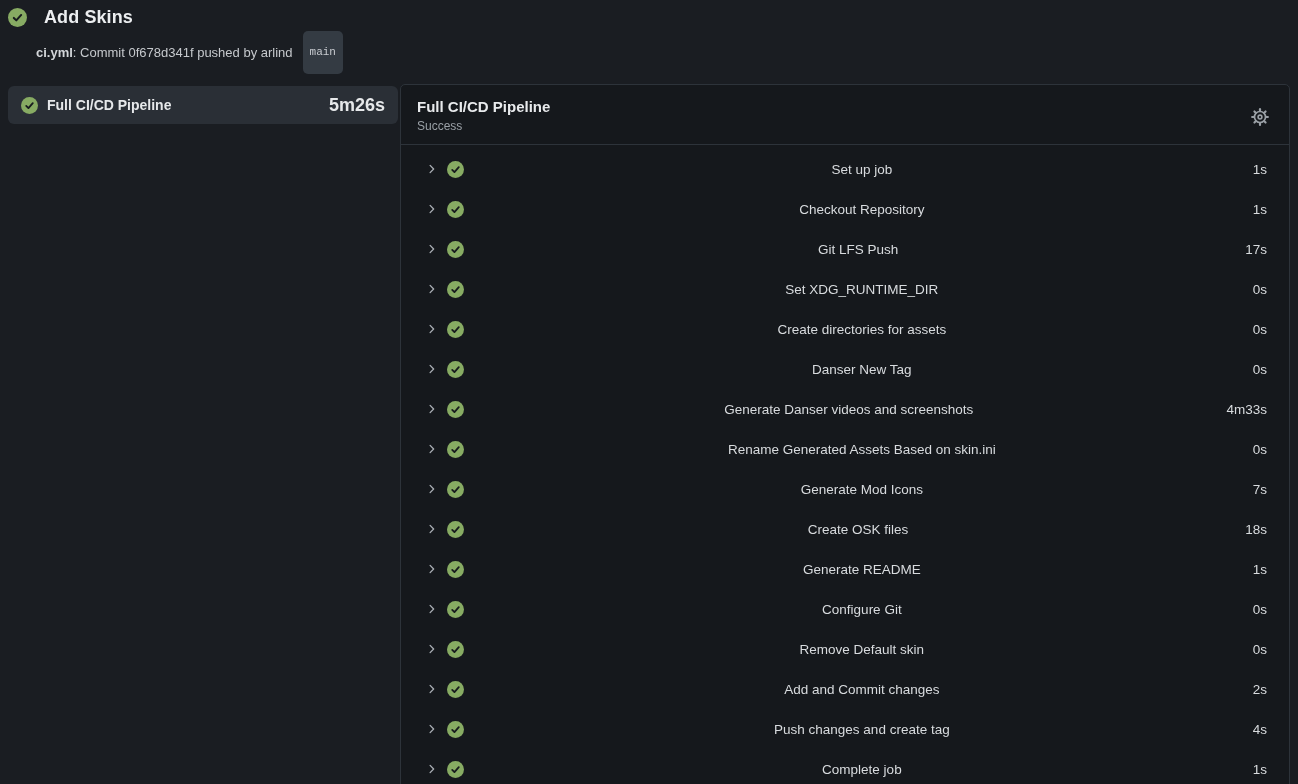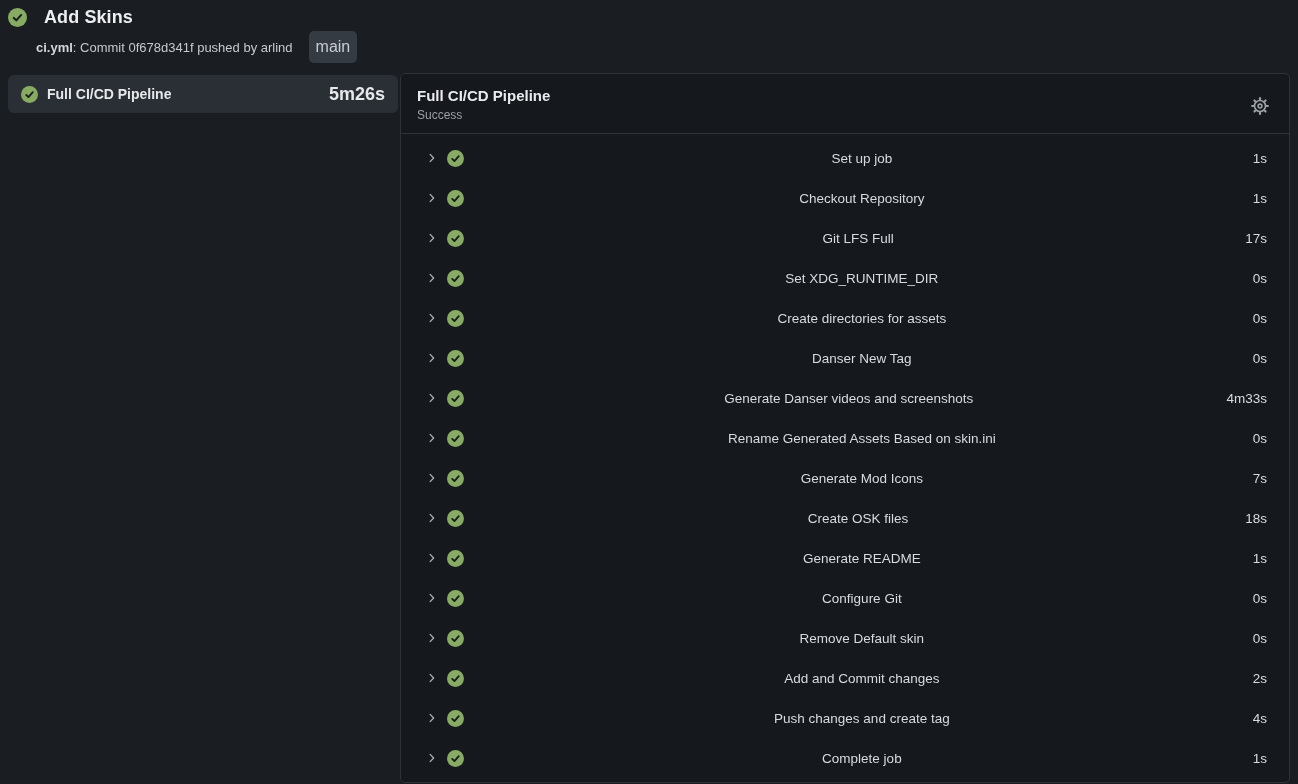--- a/index.html
+++ b/index.html
@@ -11,30 +11,31 @@
     -webkit-font-smoothing: antialiased;
   }
 
   
   .run-header { padding: 7px 8px 0 8px; }
   .header-title-row { display: flex; align-items: center; gap: 17px; }
   .header-status-icon { display: inline-flex; width: 19px; height: 19px; flex-shrink: 0; }
   .run-title { font-size: 18px; font-weight: 600; color: #eceef0; letter-spacing: 0.1px; }
   .header-subtitle-row {
     margin-left: 28px; margin-top: 3px;
-    display: flex; align-items: center; gap: 16px;
+    display: flex; align-items: center; gap: 10px;
     font-size: 13px; color: #c6c9cd;
   }
   .subtitle-file { font-weight: 700; color: #d3d6da; }
   .branch-badge {
     background: var(--badge-bg, #343b43);
     color: var(--badge-text, #c9ccd1);
-    font-size: 16px; line-height: 1;
-    padding: 8px 7px; border-radius: 5px;
+    font-size: 11px; line-height: 1;
+    padding: 16px 7px; border-radius: 5px;
     cursor: pointer;
+    font-family: Liberation Mono, monospace;
   }
 
   
   .run-body {
     display: flex; align-items: flex-start;
     margin-top: 10px; padding: 0 8px; gap: 2px;
   }
 
   
   .jobs-sidebar { width: 390px; flex-shrink: 0; }
@@ -192,21 +193,21 @@
       <svg viewBox="0 0 16 16" width="12" height="12">
         <path d="M5.5 3.2L10.2 8l-4.7 4.8" fill="none" stroke="currentColor" stroke-width="1.8" stroke-linecap="round" stroke-linejoin="round"></path>
       </svg>
     </span>
     <span class="step-status-icon">
       <svg class="check-circle" viewBox="0 0 16 16" width="17" height="17">
         <circle cx="8" cy="8" r="8"></circle>
         <path d="M4.9 8.35l2.1 2.1 4.1-4.6" stroke-width="1.7" stroke-linecap="round" stroke-linejoin="round"></path>
       </svg>
     </span>
-    <span class="step-name">Git LFS Full</span>
+    <span class="step-name">Git LFS Push</span>
     <span class="step-duration">17s</span>
   </div>
 
   <div class="step-row">
     <span class="step-chevron">
       <svg viewBox="0 0 16 16" width="12" height="12">
         <path d="M5.5 3.2L10.2 8l-4.7 4.8" fill="none" stroke="currentColor" stroke-width="1.8" stroke-linecap="round" stroke-linejoin="round"></path>
       </svg>
     </span>
     <span class="step-status-icon">

